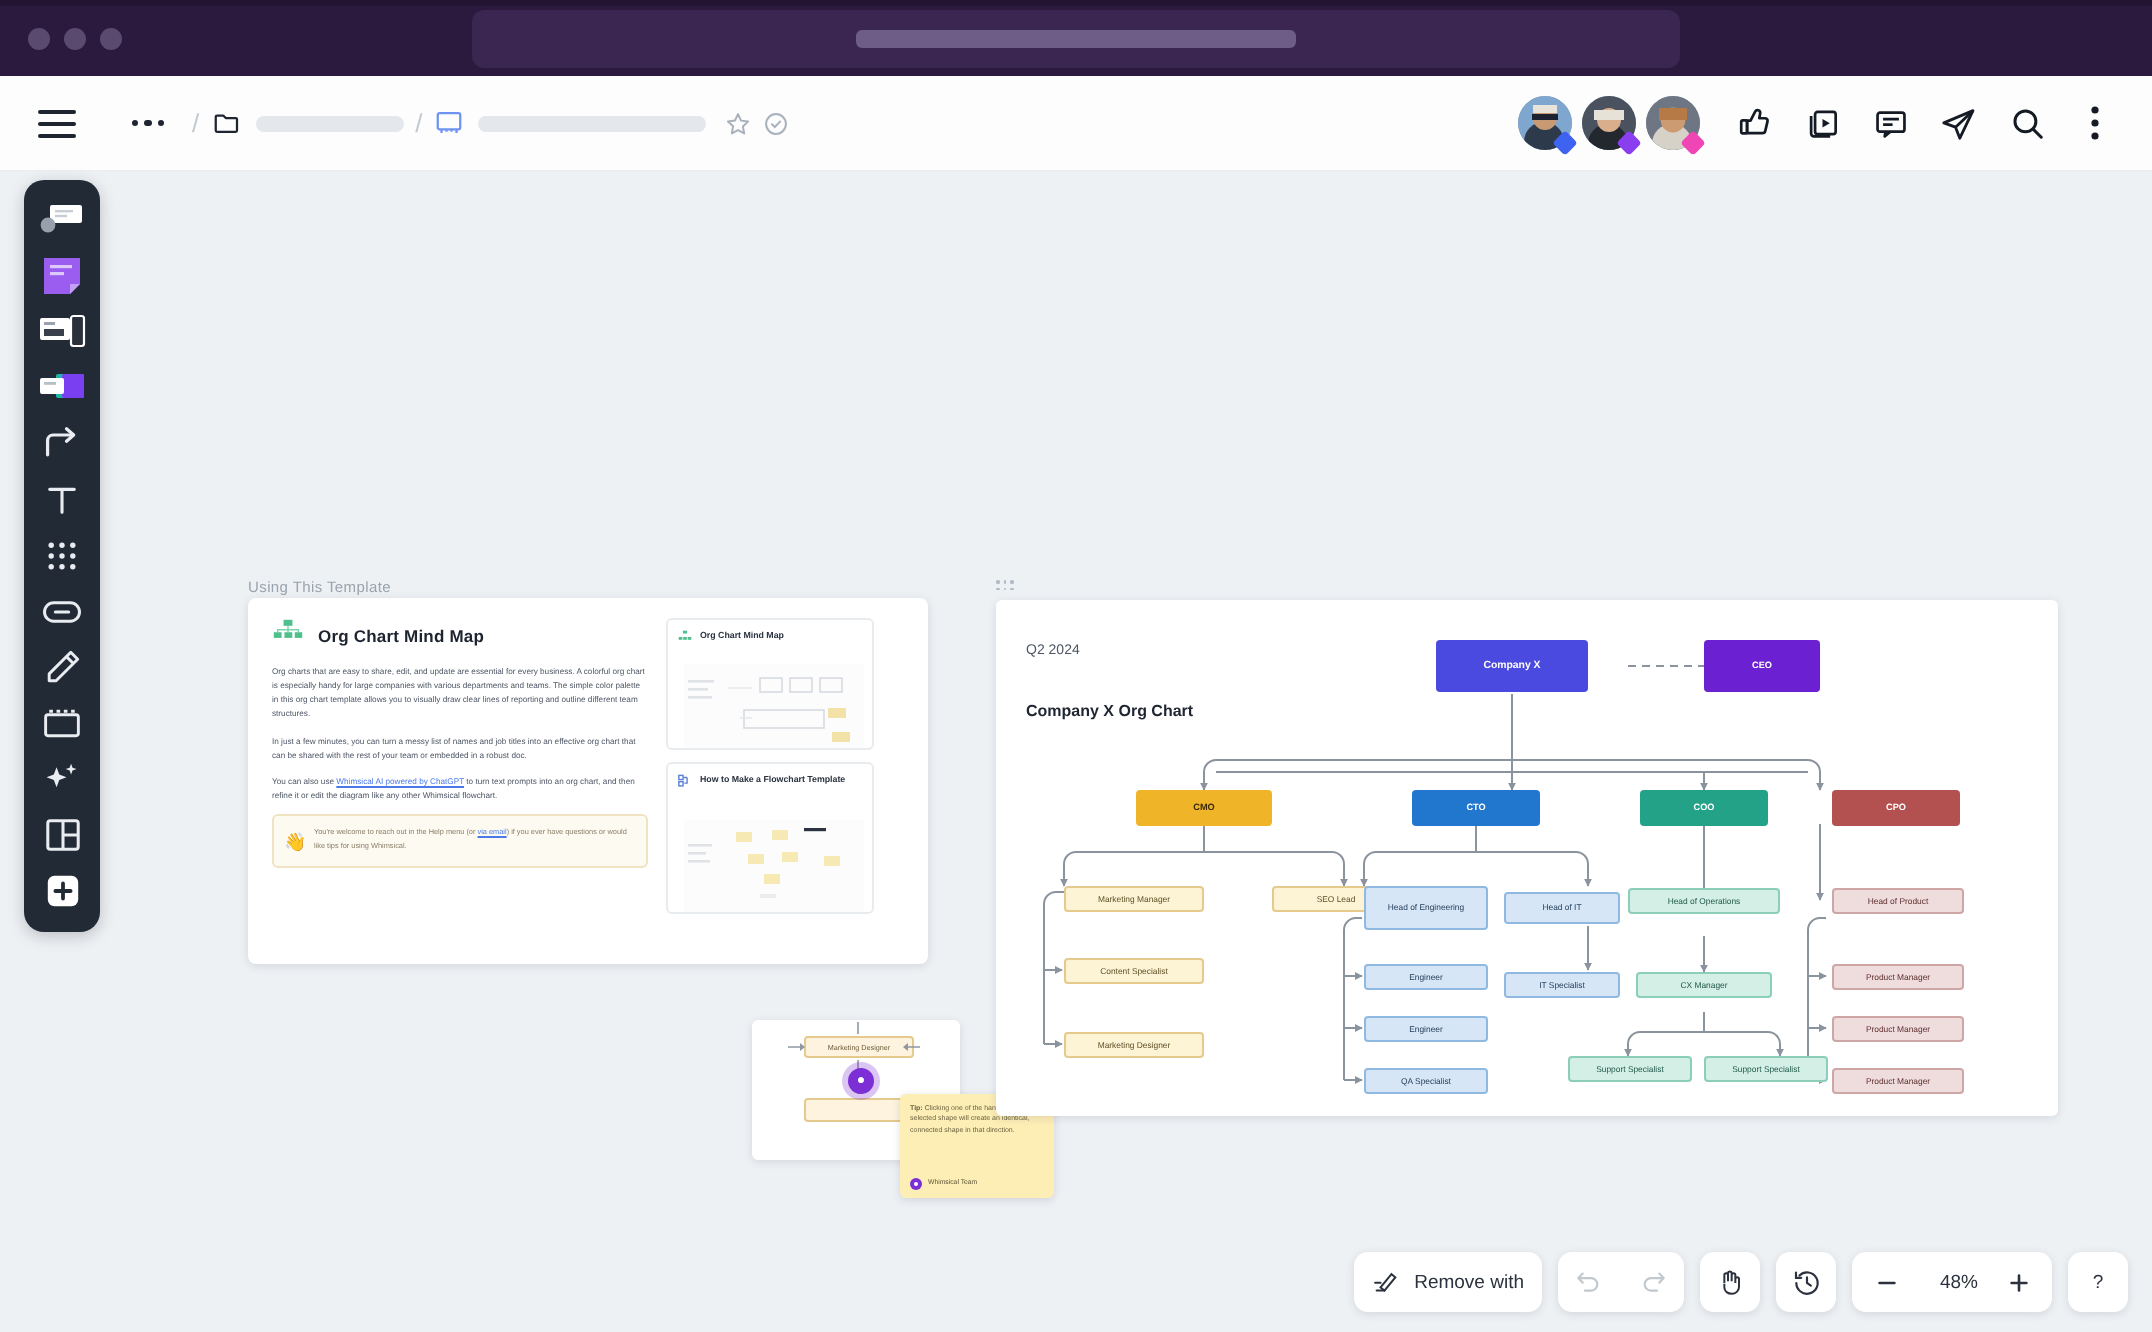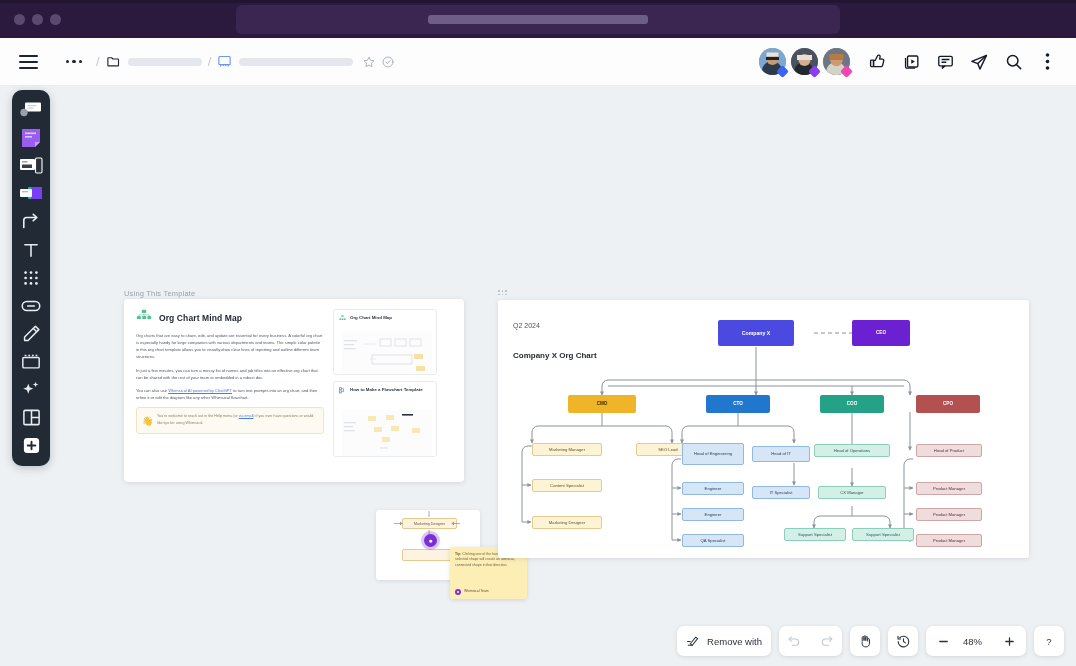--- a/index.html
+++ b/index.html
@@ -141,21 +141,21 @@
   .node.leaf { font-size:4.2px; border-width:1px; border-style:solid; }
   svg.wires { position:absolute; left:0; top:0; width:531px; height:258px; overflow:visible; }
   
   .bottombar { position:absolute; right:12px; bottom:10px; display:flex; align-items:center; gap:8px;}
   .pill {
     background:#fff; border-radius:7px; height:30px; display:flex; align-items:center;
     box-shadow:0 1px 4px rgba(25,35,55,.13); padding:0 9px; gap:7px;
     font-size:9.5px; color:#2b323d;
   }
   .pill .sq { width:26px; height:30px; display:flex; align-items:center; justify-content:center; cursor:pointer;}
-  .zoomval { font-size:9.5px; color:#2b323d; min-width:26px; text-align:left;}
+  .zoomval { font-size:9.5px; color:#2b323d; min-width:26px; text-align:right;}
   .muted { color:#c2c8d0; }
 </style>
 </head>
 <body>
 
 <div class="titlebar">
   <div class="strip-top"></div>
   <div class="traffic">
     <i></i>
     <i></i>

